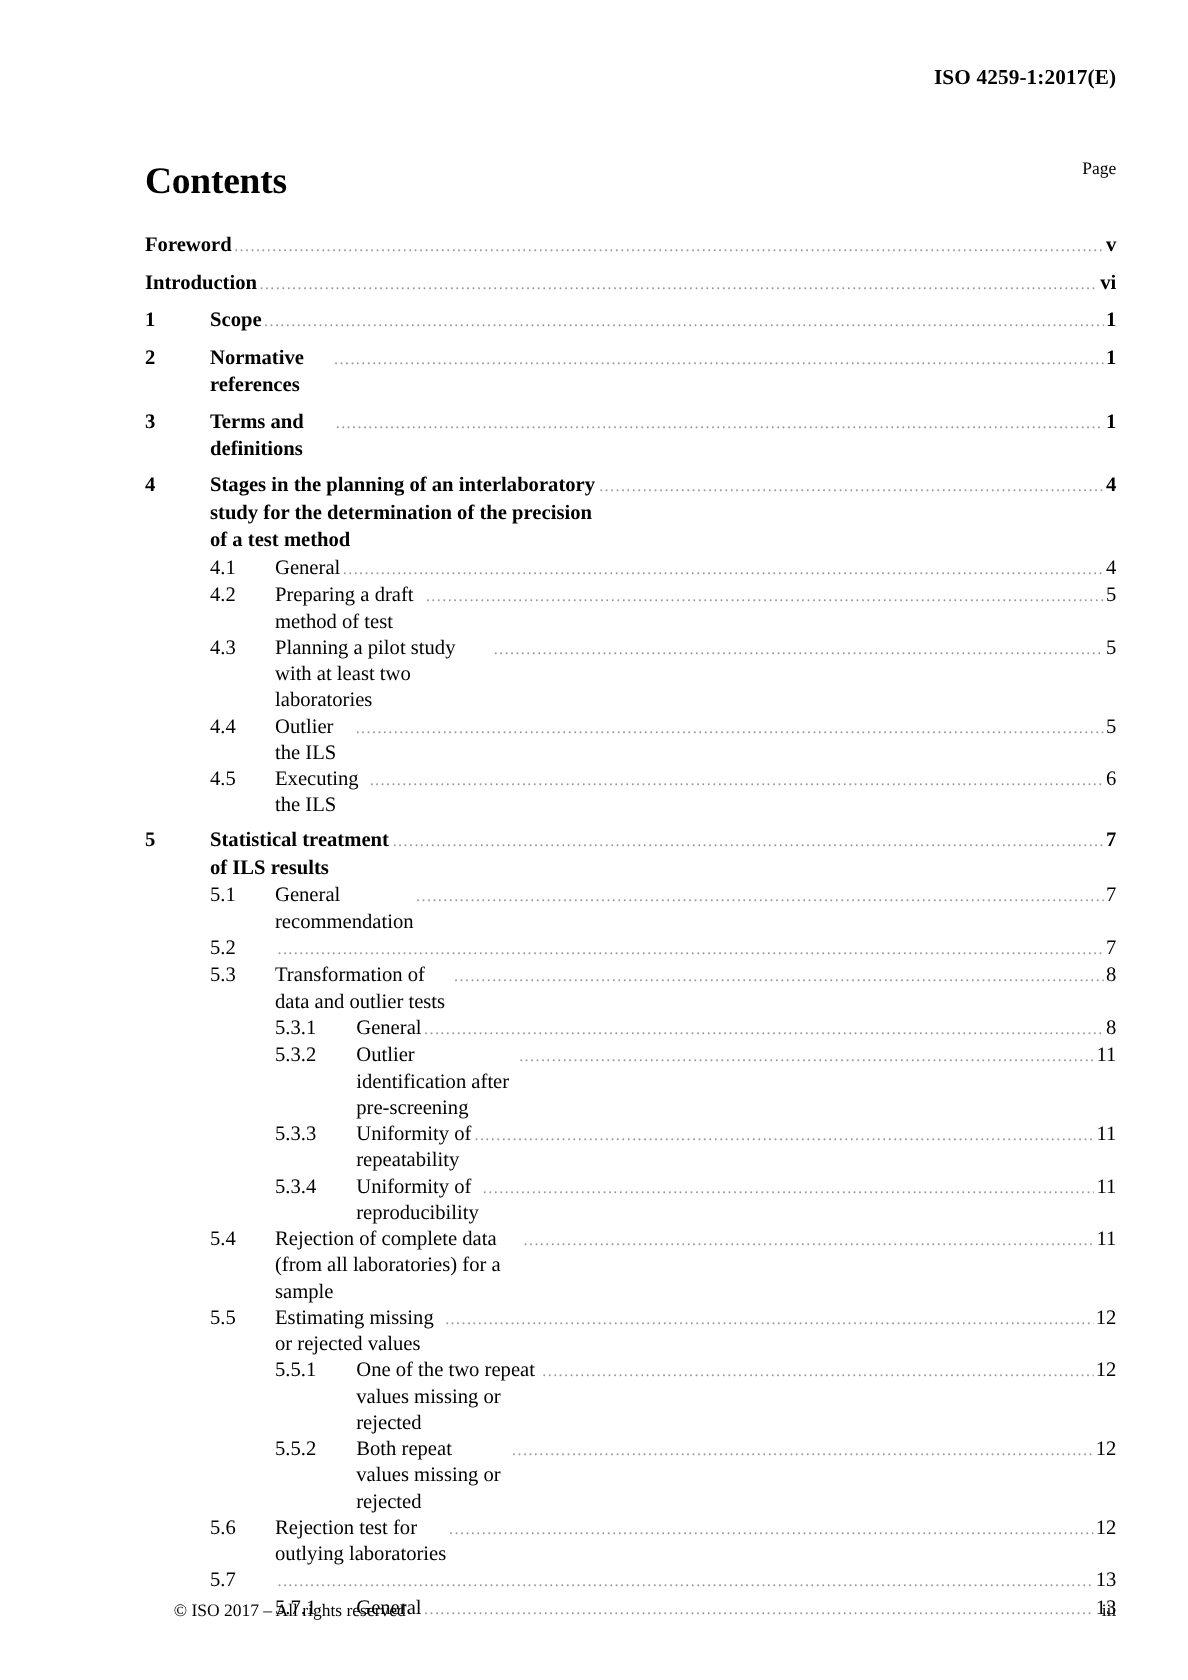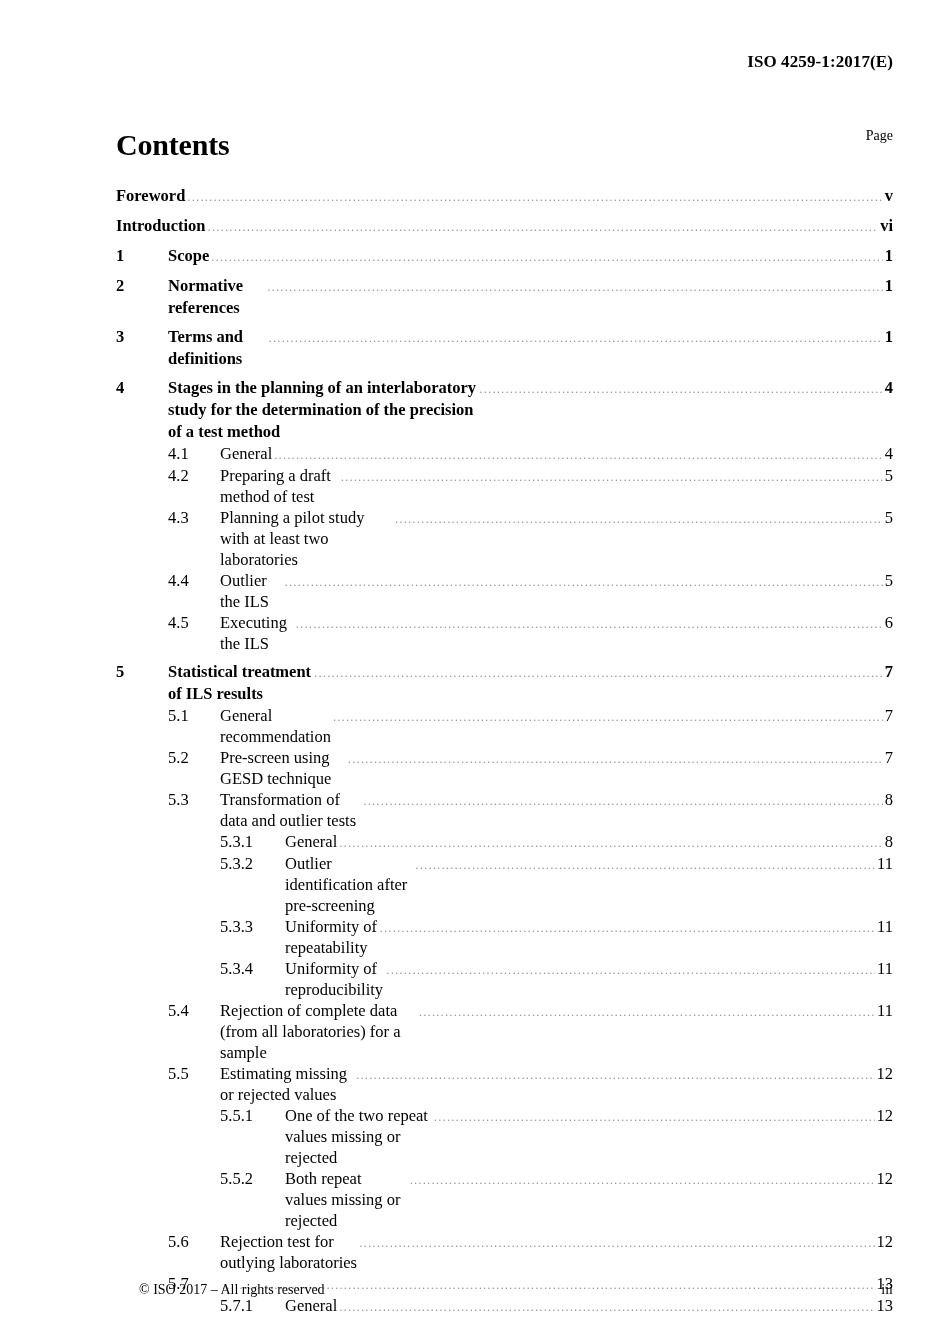--- a/index.html
+++ b/index.html
@@ -274,21 +274,20 @@
             <span class="lead-text" style="display: inline;">General recommendation</span>
             <span class="dots">...........................................................................................................................................................................................................................</span>
             <span class="pg">7</span>
           </div>
         </div>
       </div>
       <div class="toc-entry lvl2">
         <span class="num">5.2</span>
         <div class="body">
           <div class="leader-row">
-            <span class="lead-text" style="display: inline;">Pre-screen using GESD technique</span>
             <span class="dots">...........................................................................................................................................................................................................................</span>
             <span class="pg">7</span>
           </div>
         </div>
       </div>
       <div class="toc-entry lvl2">
         <span class="num">5.3</span>
         <div class="body">
           <div class="leader-row">
             <span class="lead-text" style="display: inline;">Transformation of data and outlier tests</span>

